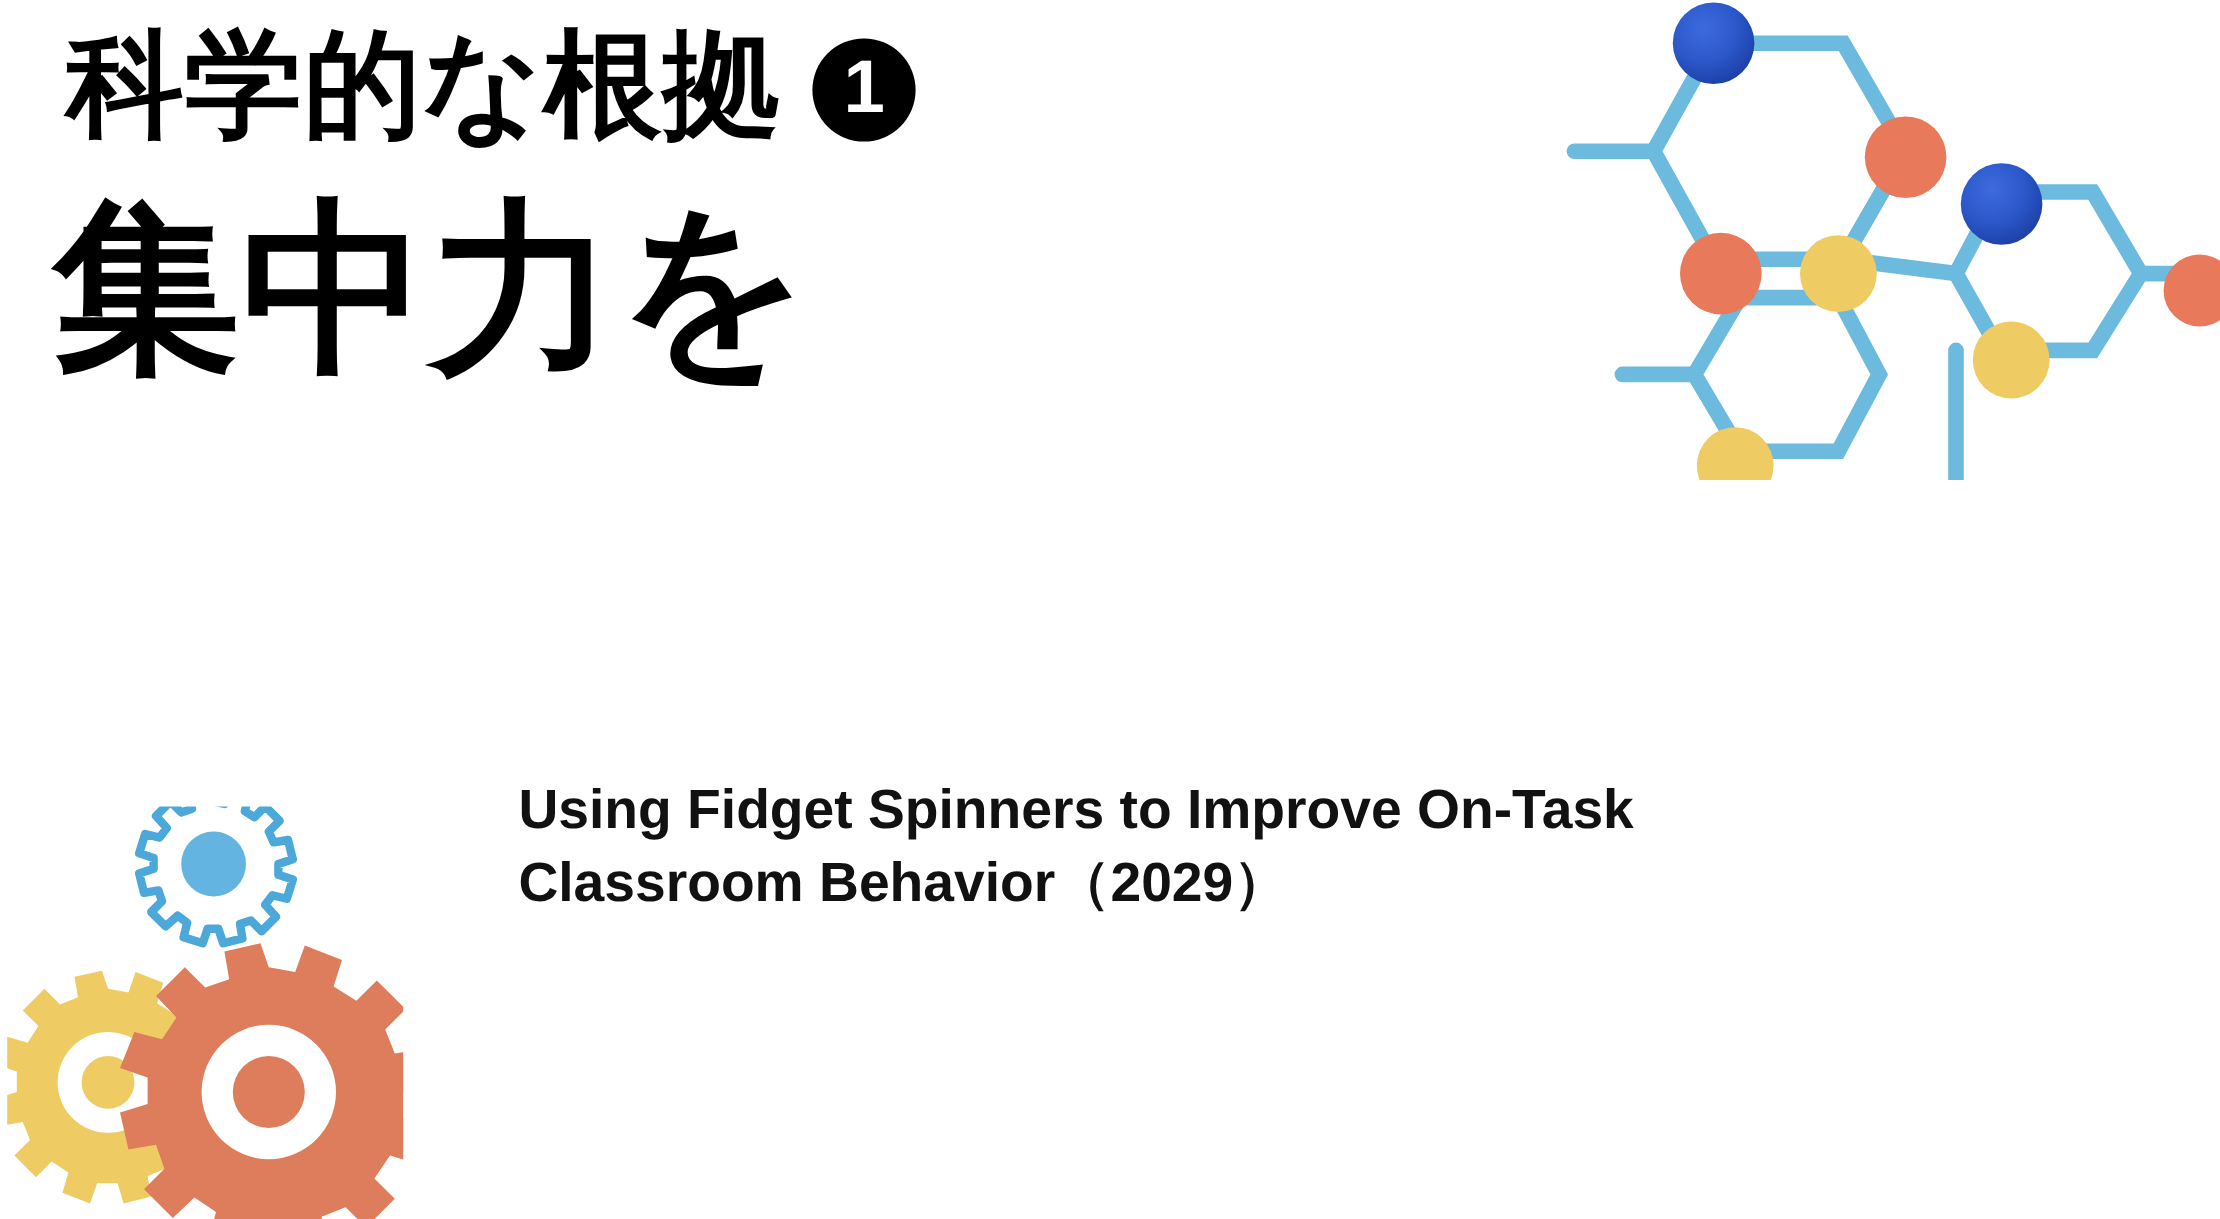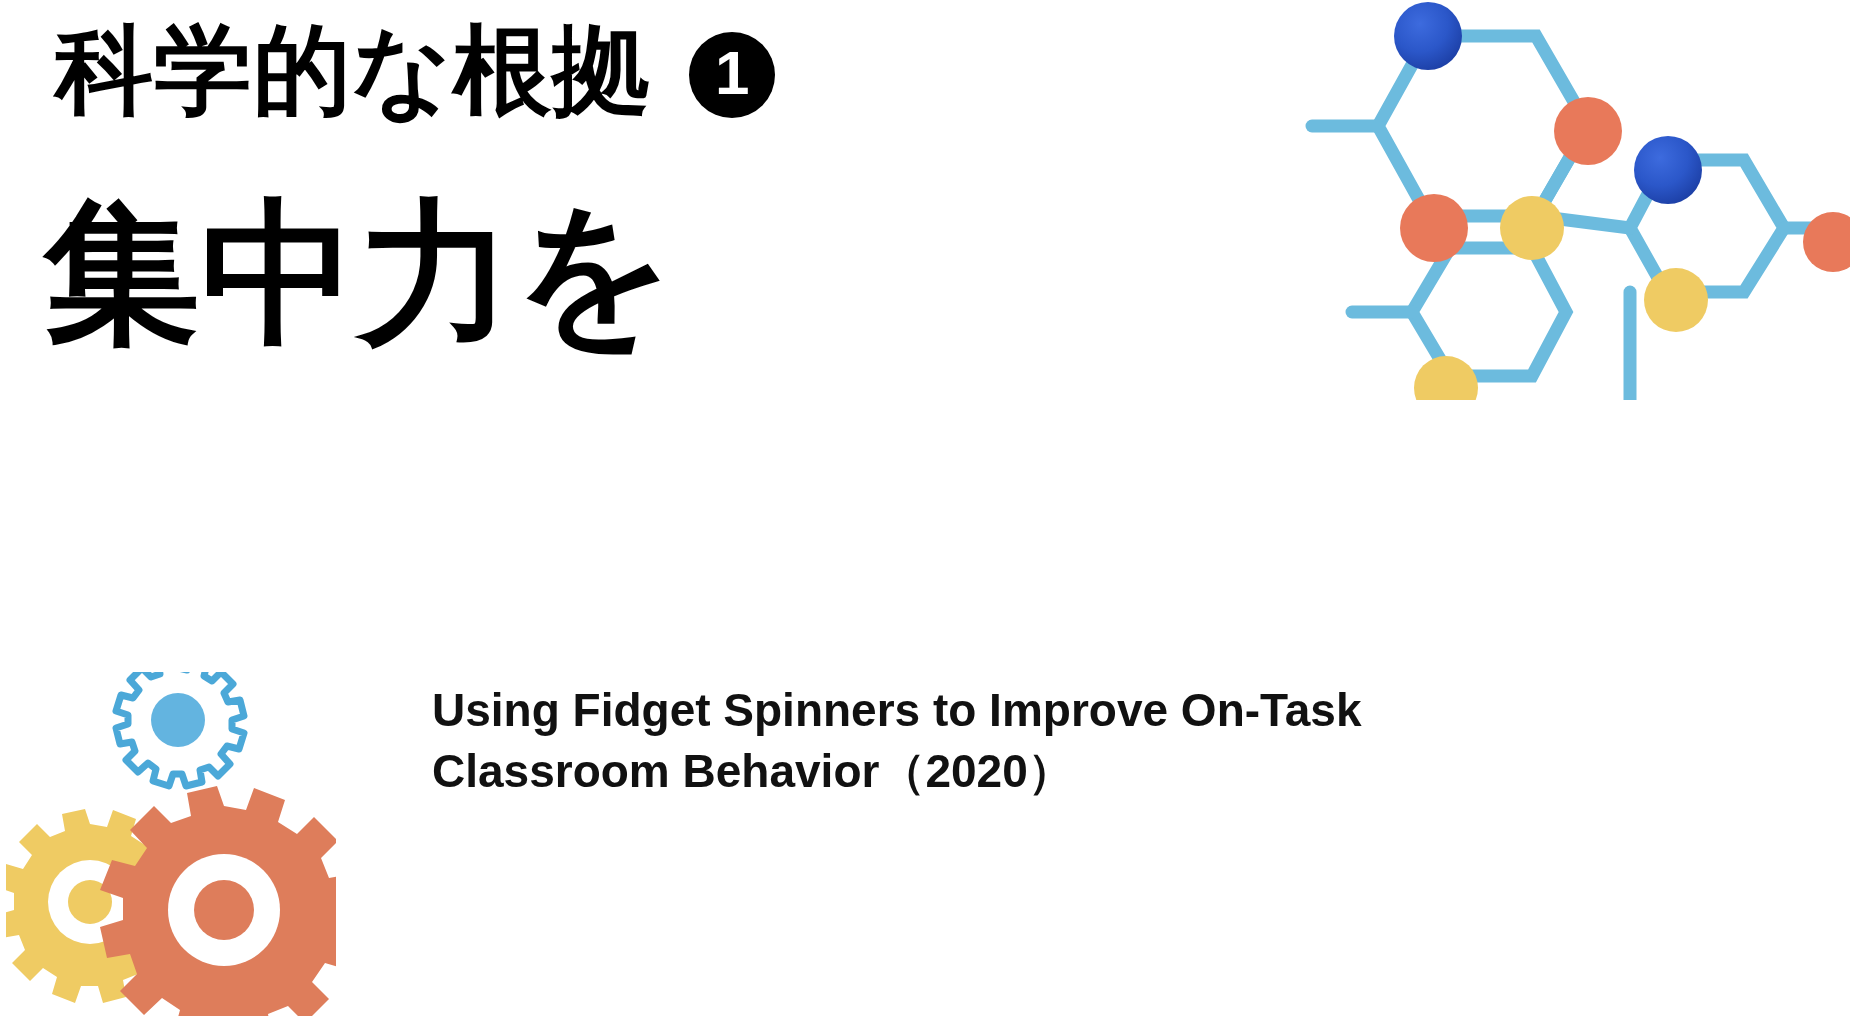--- a/index.html
+++ b/index.html
@@ -20,21 +20,21 @@
     overflow: hidden;
   }
 
   
   .kicker {
     position: absolute;
     left: 55px;
     top: 18px;
     display: flex;
     align-items: center;
-    gap: 38px;
+    gap: 26px;
     white-space: nowrap;
   }
   .kicker-text {
     font-size: 98px;
     font-weight: 700;
     line-height: 1.08;
     letter-spacing: 0.01em;
     color: #000000;
   }
   .badge-circle {
@@ -57,36 +57,35 @@
     font-family: "Liberation Sans", "DejaVu Sans", sans-serif;
     transform: translateY(-2px);
   }
 
   
   .headline {
     position: absolute;
     left: 44px;
     top: 148px;
     width: 1260px;
-    margin-top: 32px;
   }
   .headline-line {
     font-size: 156px;
     font-weight: 700;
     line-height: 1.2;
     letter-spacing: 0.005em;
     color: #000000;
     white-space: nowrap;
   }
 
   
   .subtitle {
     position: absolute;
     left: 432px;
-    top: 680px;
+    top: 644px;
     width: 1020px;
   }
   .subtitle-line {
     font-size: 46px;
     font-weight: 600;
     line-height: 1.32;
     color: #111111;
     white-space: nowrap;
   }
 
@@ -118,21 +117,21 @@
       <span>1</span>
     </div>
   </div>
 
   <div class="headline">
     <div class="headline-line">集中力を</div>
   </div>
 
   <div class="subtitle">
     <div class="subtitle-line">Using Fidget Spinners to Improve On-Task</div>
-    <div class="subtitle-line">Classroom Behavior（2020）</div>
+    <div class="subtitle-line">Classroom Behavior（2029）</div>
   </div>
 
   <div class="molecule-art">
     <svg width="550" height="400" viewBox="0 0 550 400" xmlns="http://www.w3.org/2000/svg">
       <defs>
         <radialGradient id="blueBall" cx="38%" cy="32%" r="75%">
           <stop offset="0%" stop-color="#3D6BDE"></stop>
           <stop offset="55%" stop-color="#2B57C9"></stop>
           <stop offset="100%" stop-color="#1B3DA2"></stop>
         </radialGradient>

